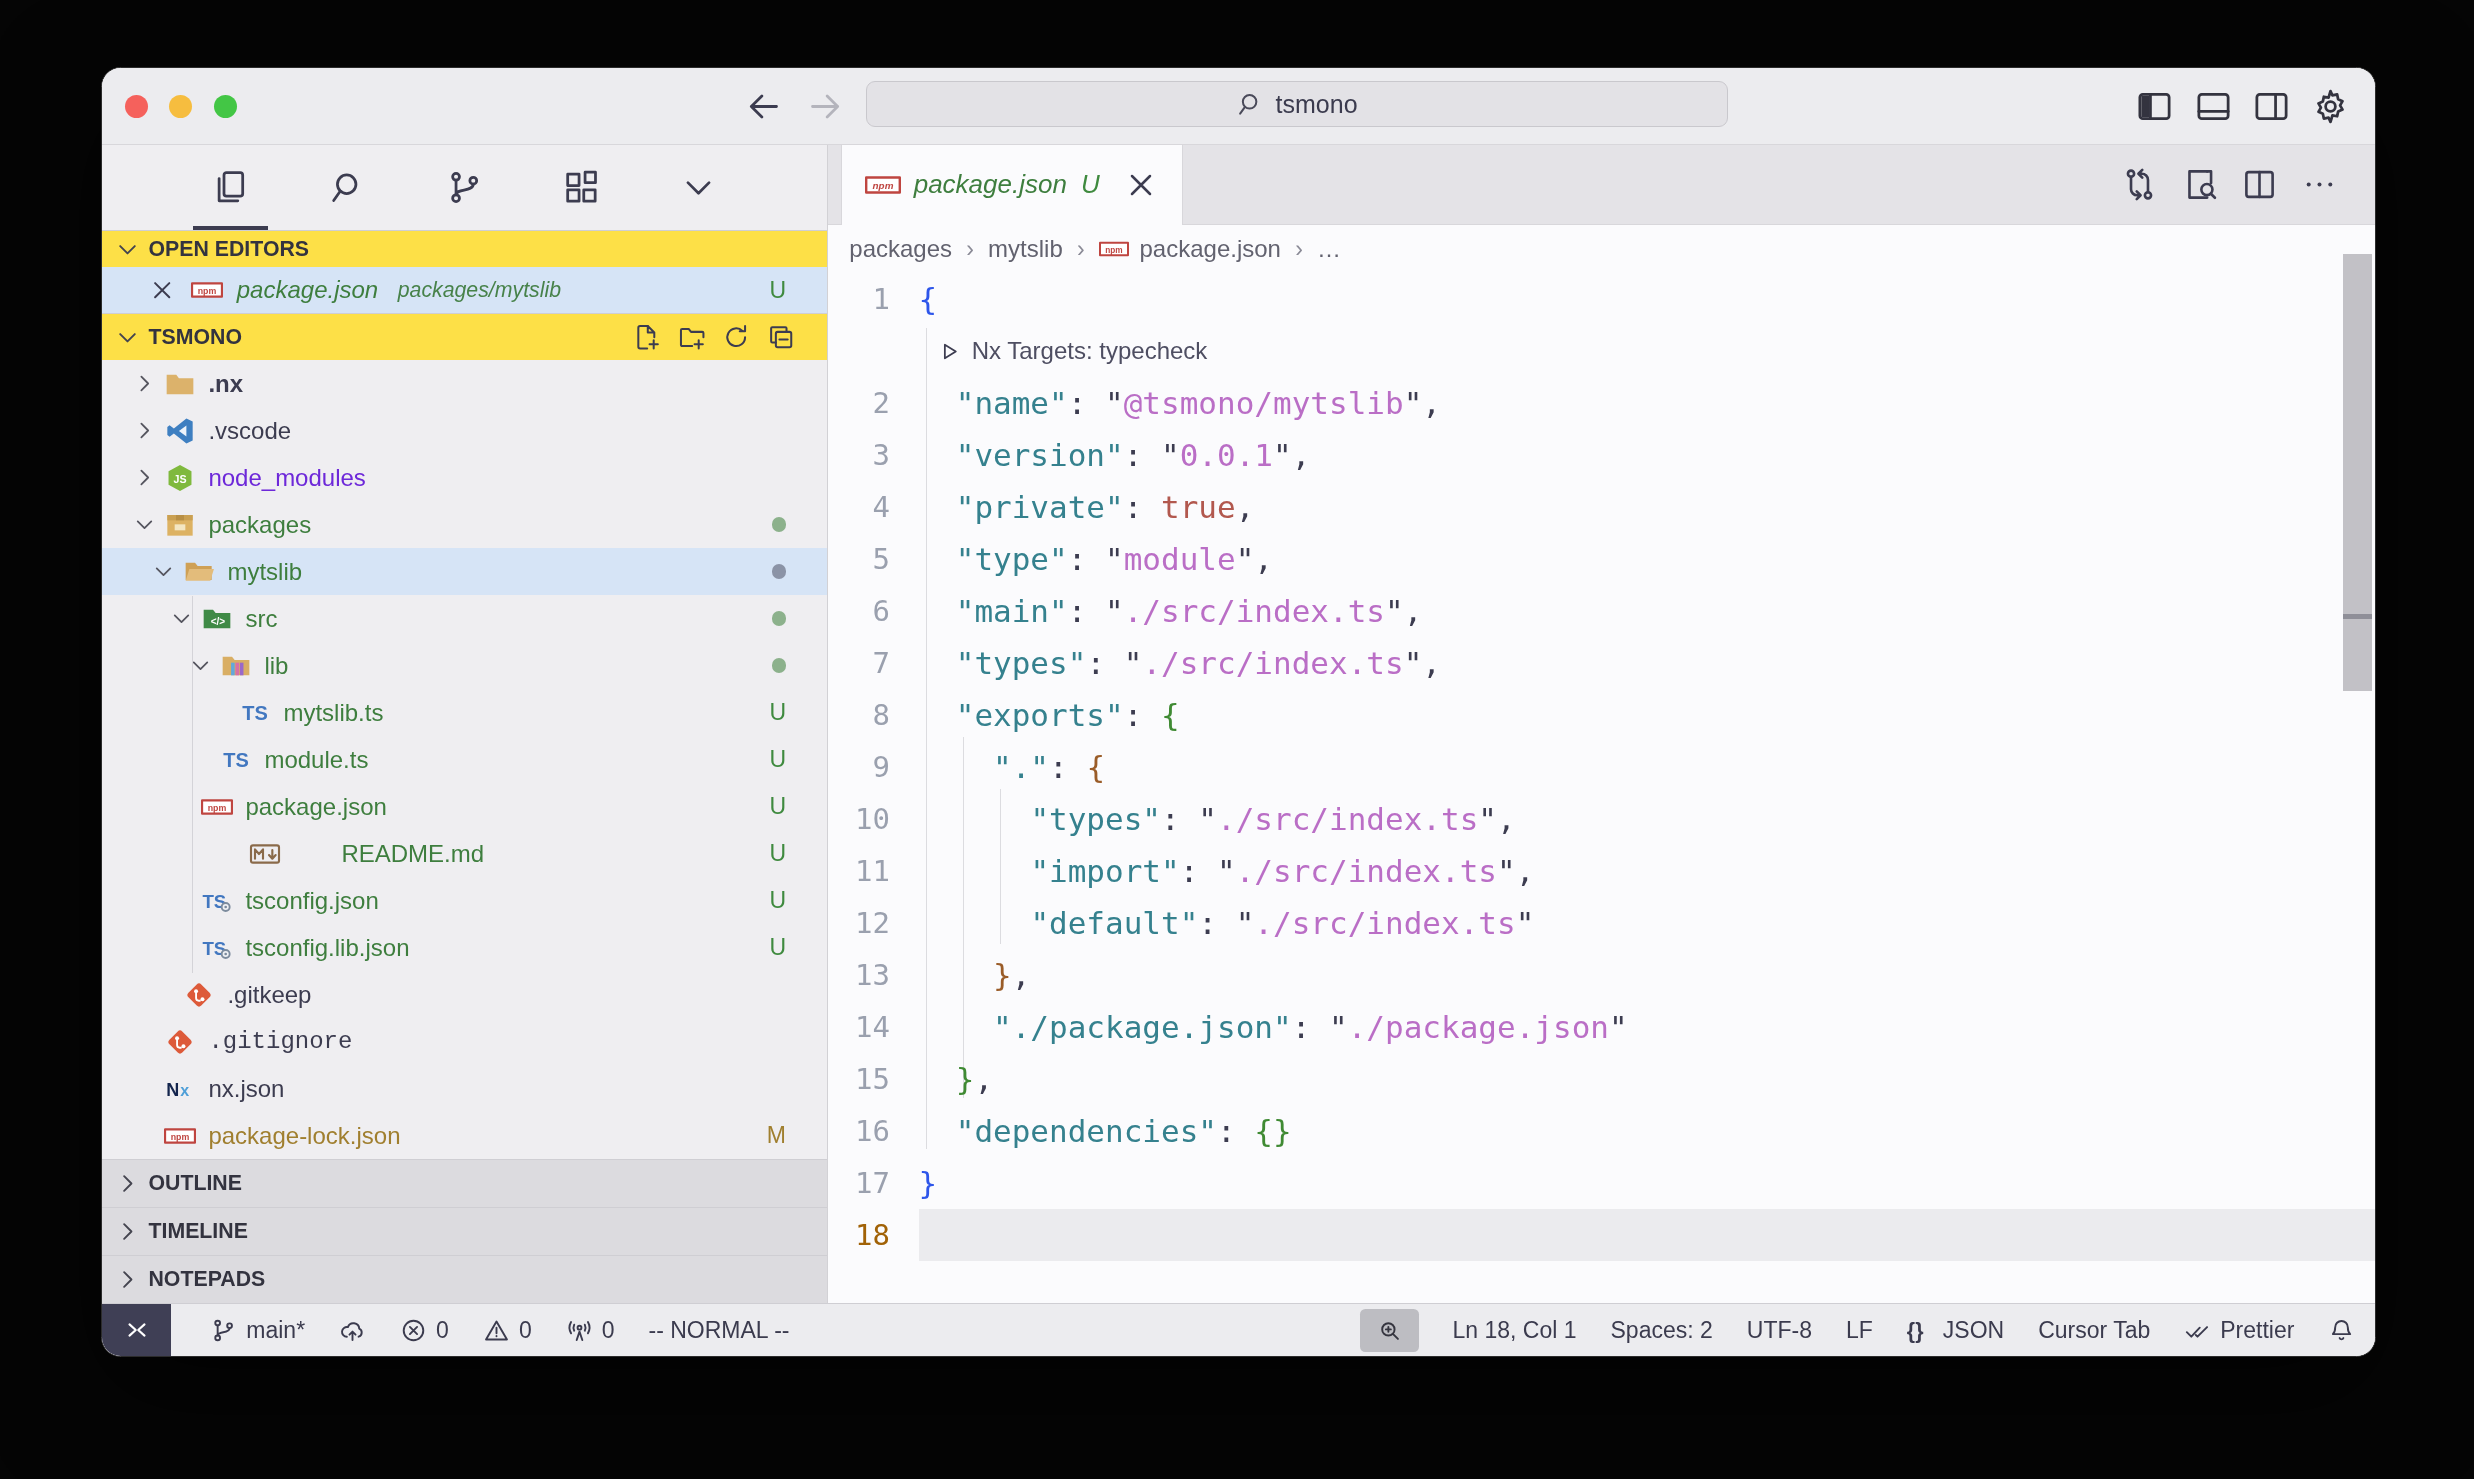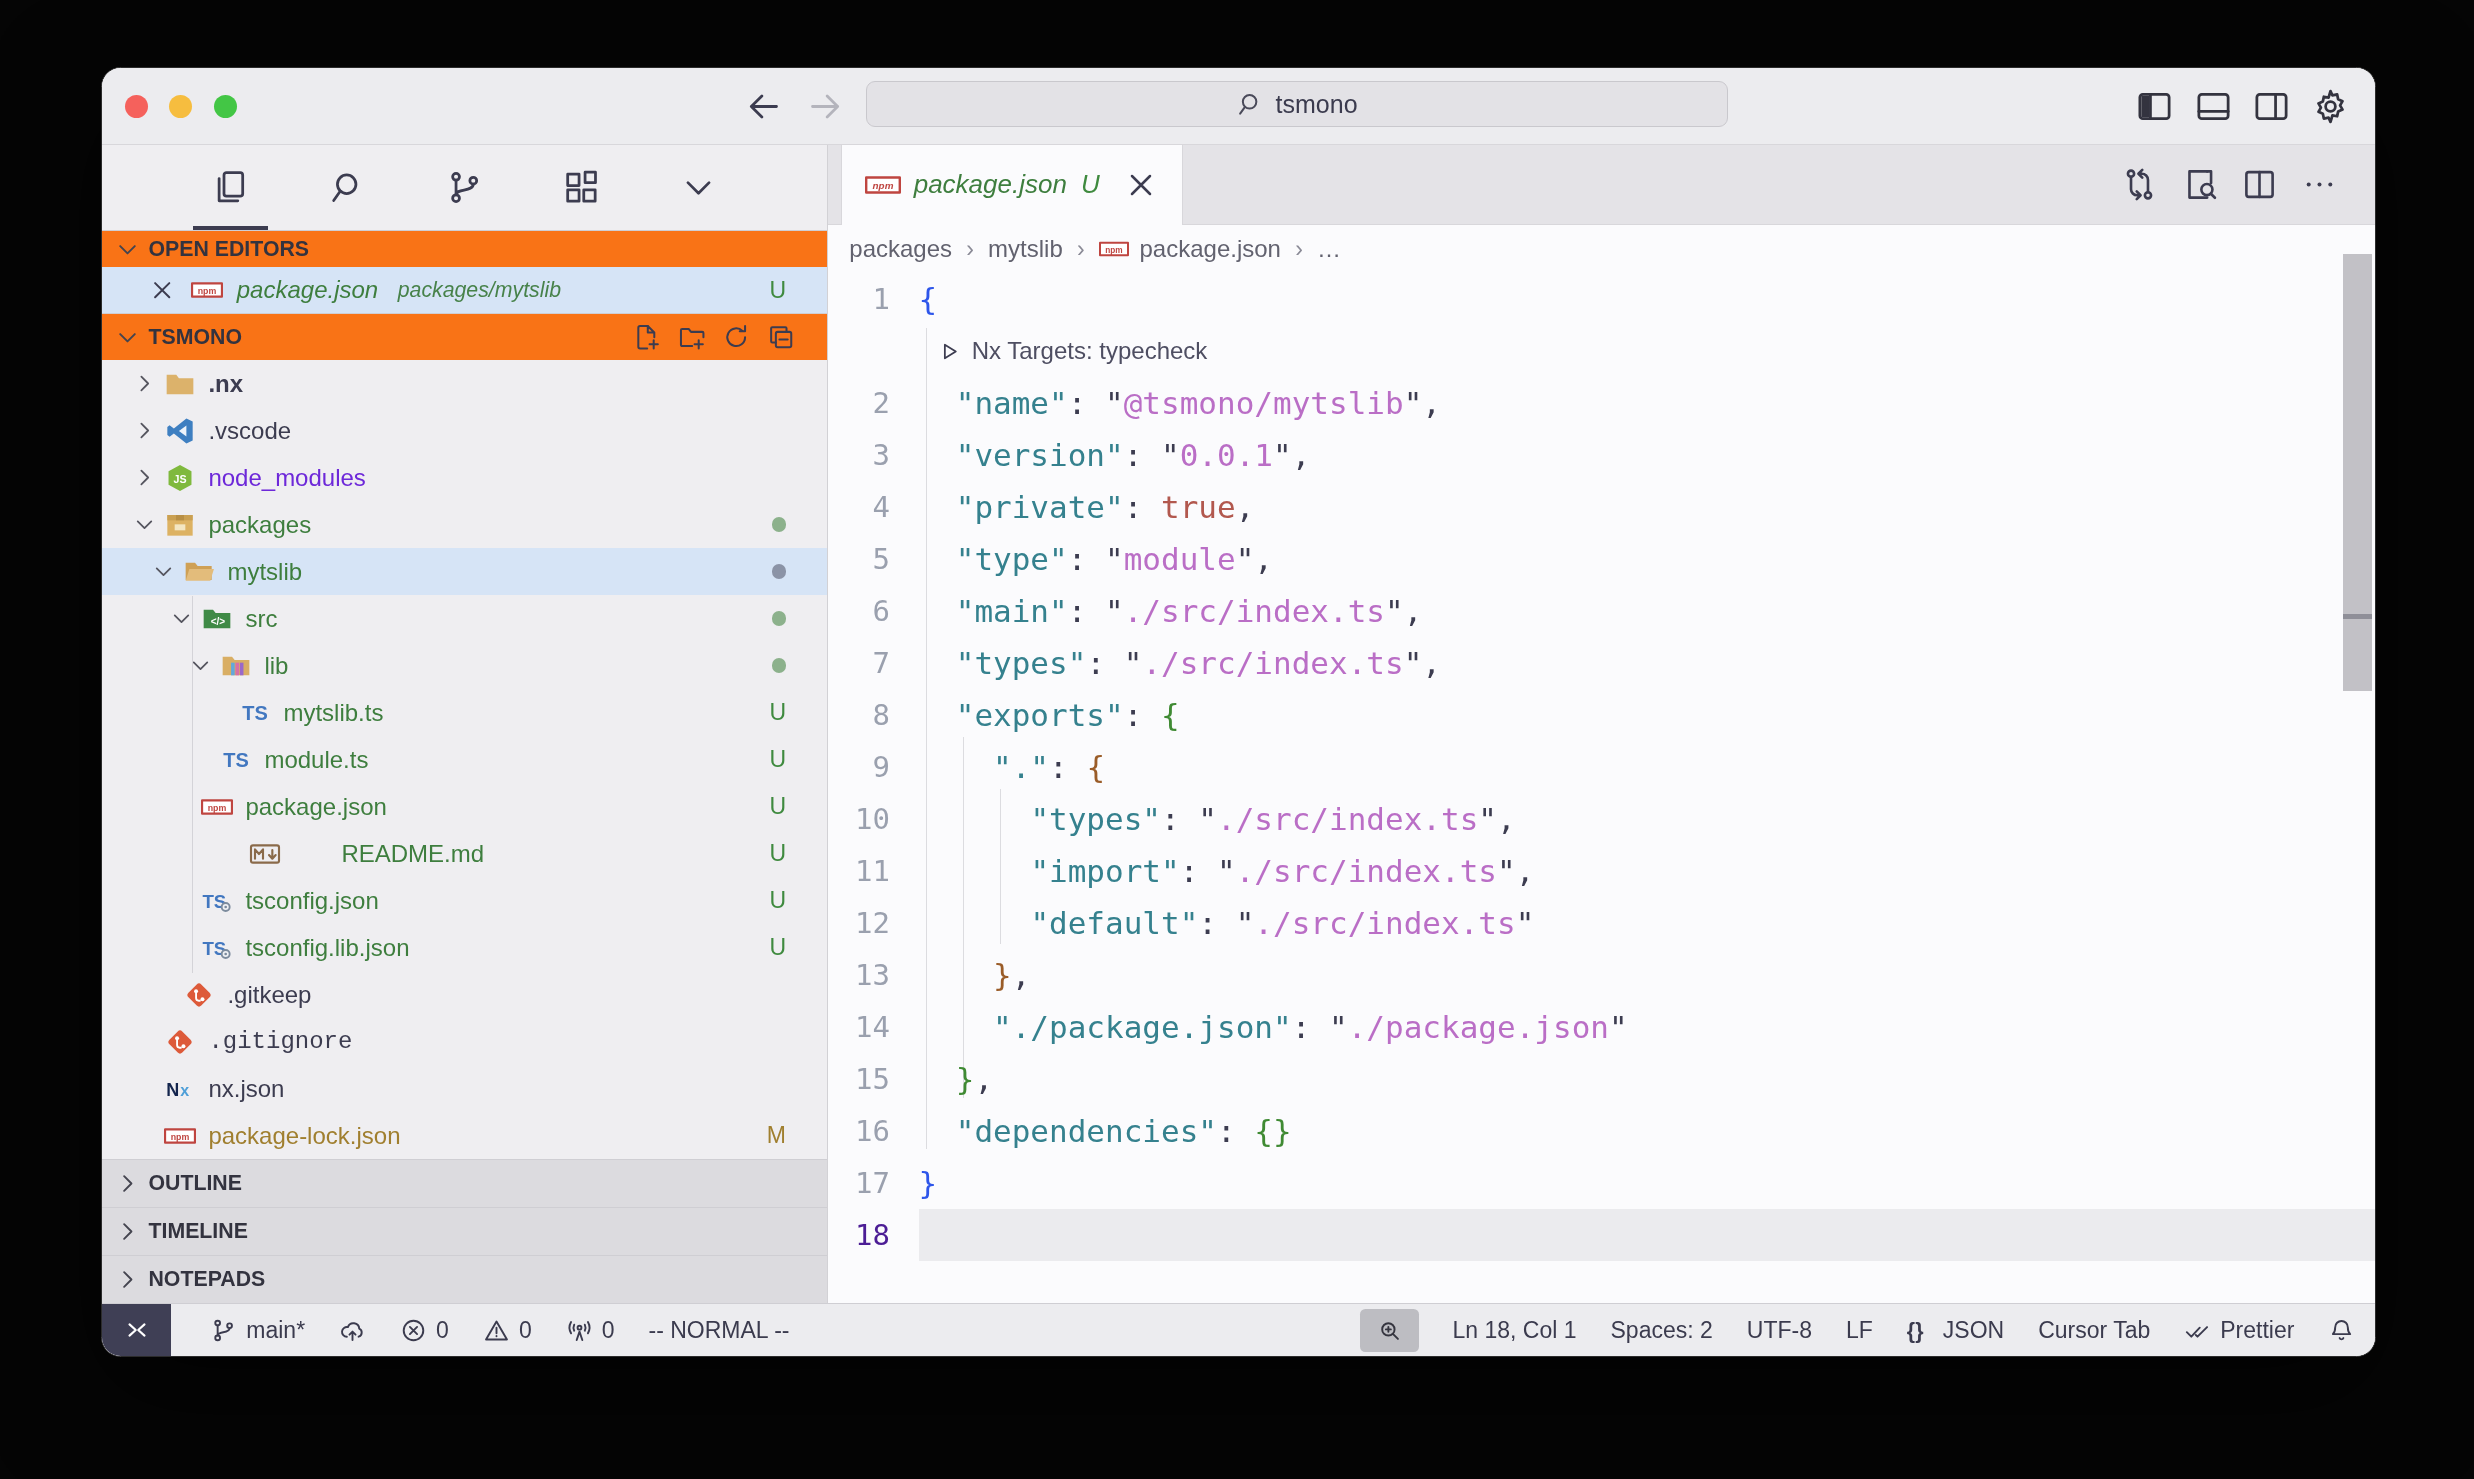--- a/index.html
+++ b/index.html
@@ -22,21 +22,21 @@
   .tb-actions .icon{width:39px;height:39px}
 
   
   .main{flex:1;display:flex;min-height:0}
   .sidebar{width:725px;flex:none;background:#efeef1;border-right:0.9px solid #d2d1d5;display:flex;flex-direction:column;min-height:0}
   .activitybar{height:85px;display:flex;align-items:center;justify-content:center;gap:39px;flex:none}
   .act{width:78px;height:85px;display:flex;align-items:center;justify-content:center;position:relative;color:#3c3c50;cursor:pointer}
   .act .icon{width:39px;height:39px}
   .act.active::after{content:"";position:absolute;left:1.8px;right:1.8px;bottom:0;height:3.6px;background:#3c3c50}
 
-  .section-header{height:36px;background:#f97316;border-top:0.9px solid #cfced3;display:flex;align-items:center;
+  .section-header{height:36px;background:#fde047;border-top:0.9px solid #cfced3;display:flex;align-items:center;
                   padding:0 12.4px;font-weight:bold;font-size:21.3px;color:#33333f;gap:7.1px;flex:none}
   .section-header .chev{width:27px;height:27px;color:#44444f;flex:none}
   .ws-header{height:46px}
   .ws-actions{margin-left:auto;display:flex;gap:16px;padding-right:19.6px;color:#3c3c50}
   .ws-actions .icon{width:28.4px;height:28.4px}
 
   .oe-item{height:46px;display:flex;align-items:center;background:#d6e4f6;padding-left:46px;font-size:24px;gap:14.2px}
   .oe-item .icon{width:28.4px;height:28.4px;color:#3c3c50;flex:none}
   .oe-item .npm{width:32px;height:32px}
   .oe-label{color:#3e7e3e;font-style:italic}
@@ -76,21 +76,21 @@
 
   .breadcrumbs{height:48px;display:flex;align-items:center;padding-left:21.3px;font-size:24px;color:#62626f;gap:14.2px;flex:none}
   .crumb{display:flex;align-items:center;gap:10.7px}
   .crumb .icon{width:30px;height:30px}
   .crumb-sep{color:#8a8a96;font-size:23px}
 
   .code-scroll{flex:1;position:relative;font-family:"DejaVu Sans Mono",monospace;font-size:31px;line-height:52px;color:#3c3c50;overflow:hidden}
   .code-line{display:flex;height:52px;position:relative;align-items:center}
   .ln{width:62px;text-align:right;color:#9aa0ae;flex:none;font-size:29px;position:relative;z-index:1}
   .ct{margin-left:28.4px;white-space:pre;position:relative;z-index:1}
-  .code-line.current .ln{color:#4c1d95}
+  .code-line.current .ln{color:#a16207}
   .code-line.current::before{content:"";position:absolute;left:91px;right:0;top:0;bottom:0;background:#ebebee}
   .lens{height:52px;display:flex;align-items:center;padding-left:108px;font-family:"Liberation Sans",sans-serif;
         font-size:24px;color:#4e4e62;gap:10.7px}
   .lens .icon{width:25px;height:25px;color:#3c3c50}
   .tk-k{color:#35818e}.tk-v{color:#ba6ec6}.tk-p,.tk-q{color:#3c3c50}.tk-w{color:#b2584e}
   .tk-b1{color:#2d55ea}.tk-b2{color:#3f8a33}.tk-b3{color:#9a5c28}
   .guide{position:absolute;width:0.9px;background:#dcdce0}
   .vscroll{position:absolute;top:109px;right:2.7px;width:29px;height:437px;background:#c2c1c6;z-index:5}
   .vscroll-mark{position:absolute;top:469px;right:2.7px;width:29px;height:5.3px;background:#8f8f98;z-index:6}
 

